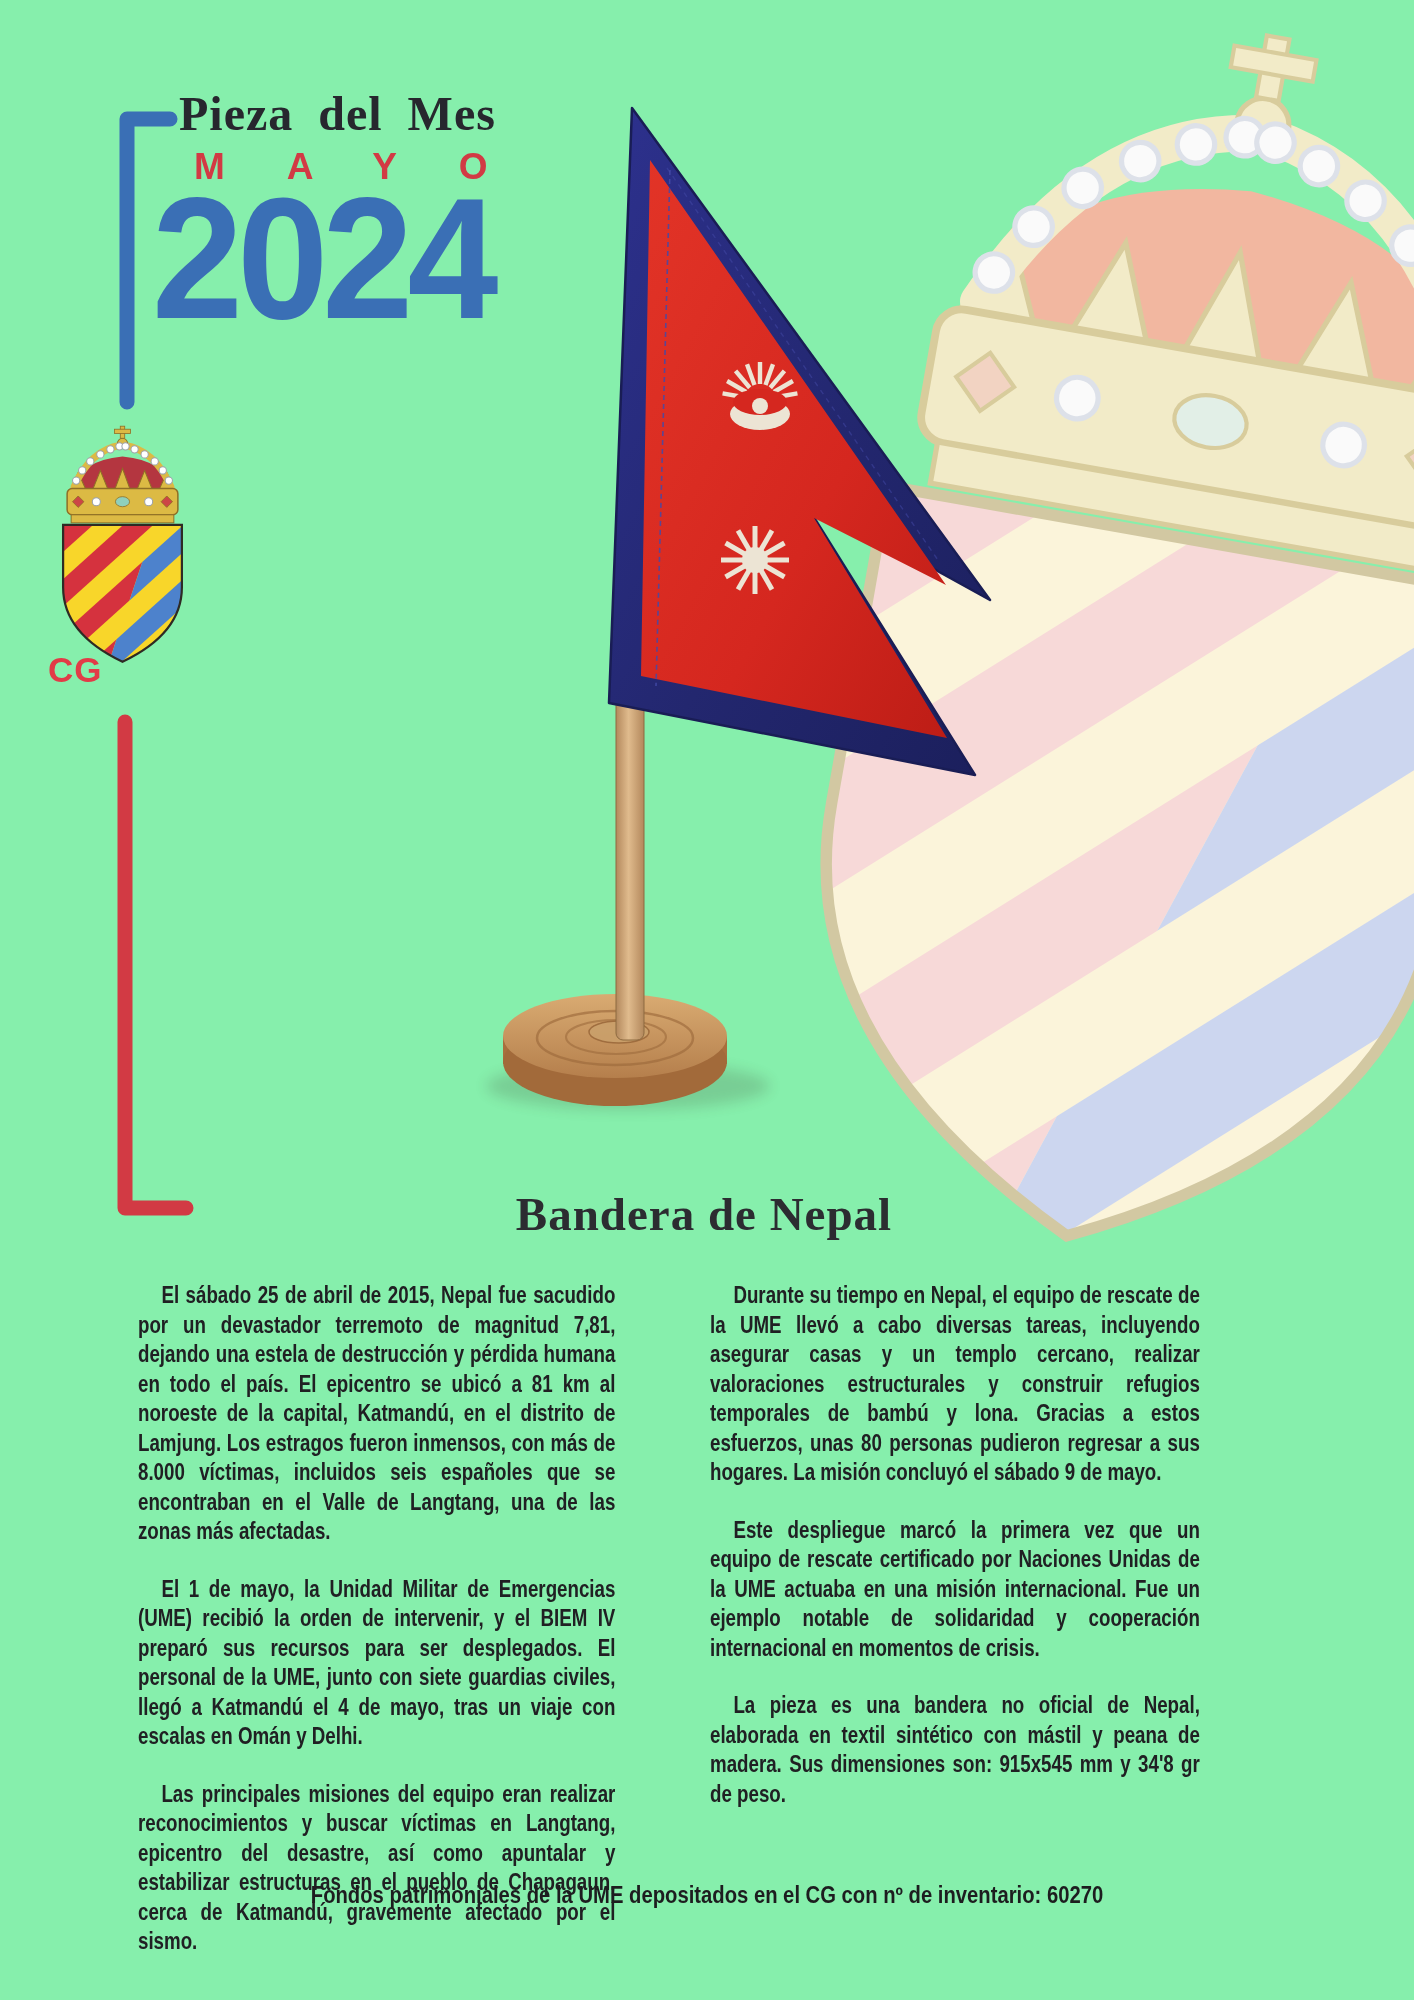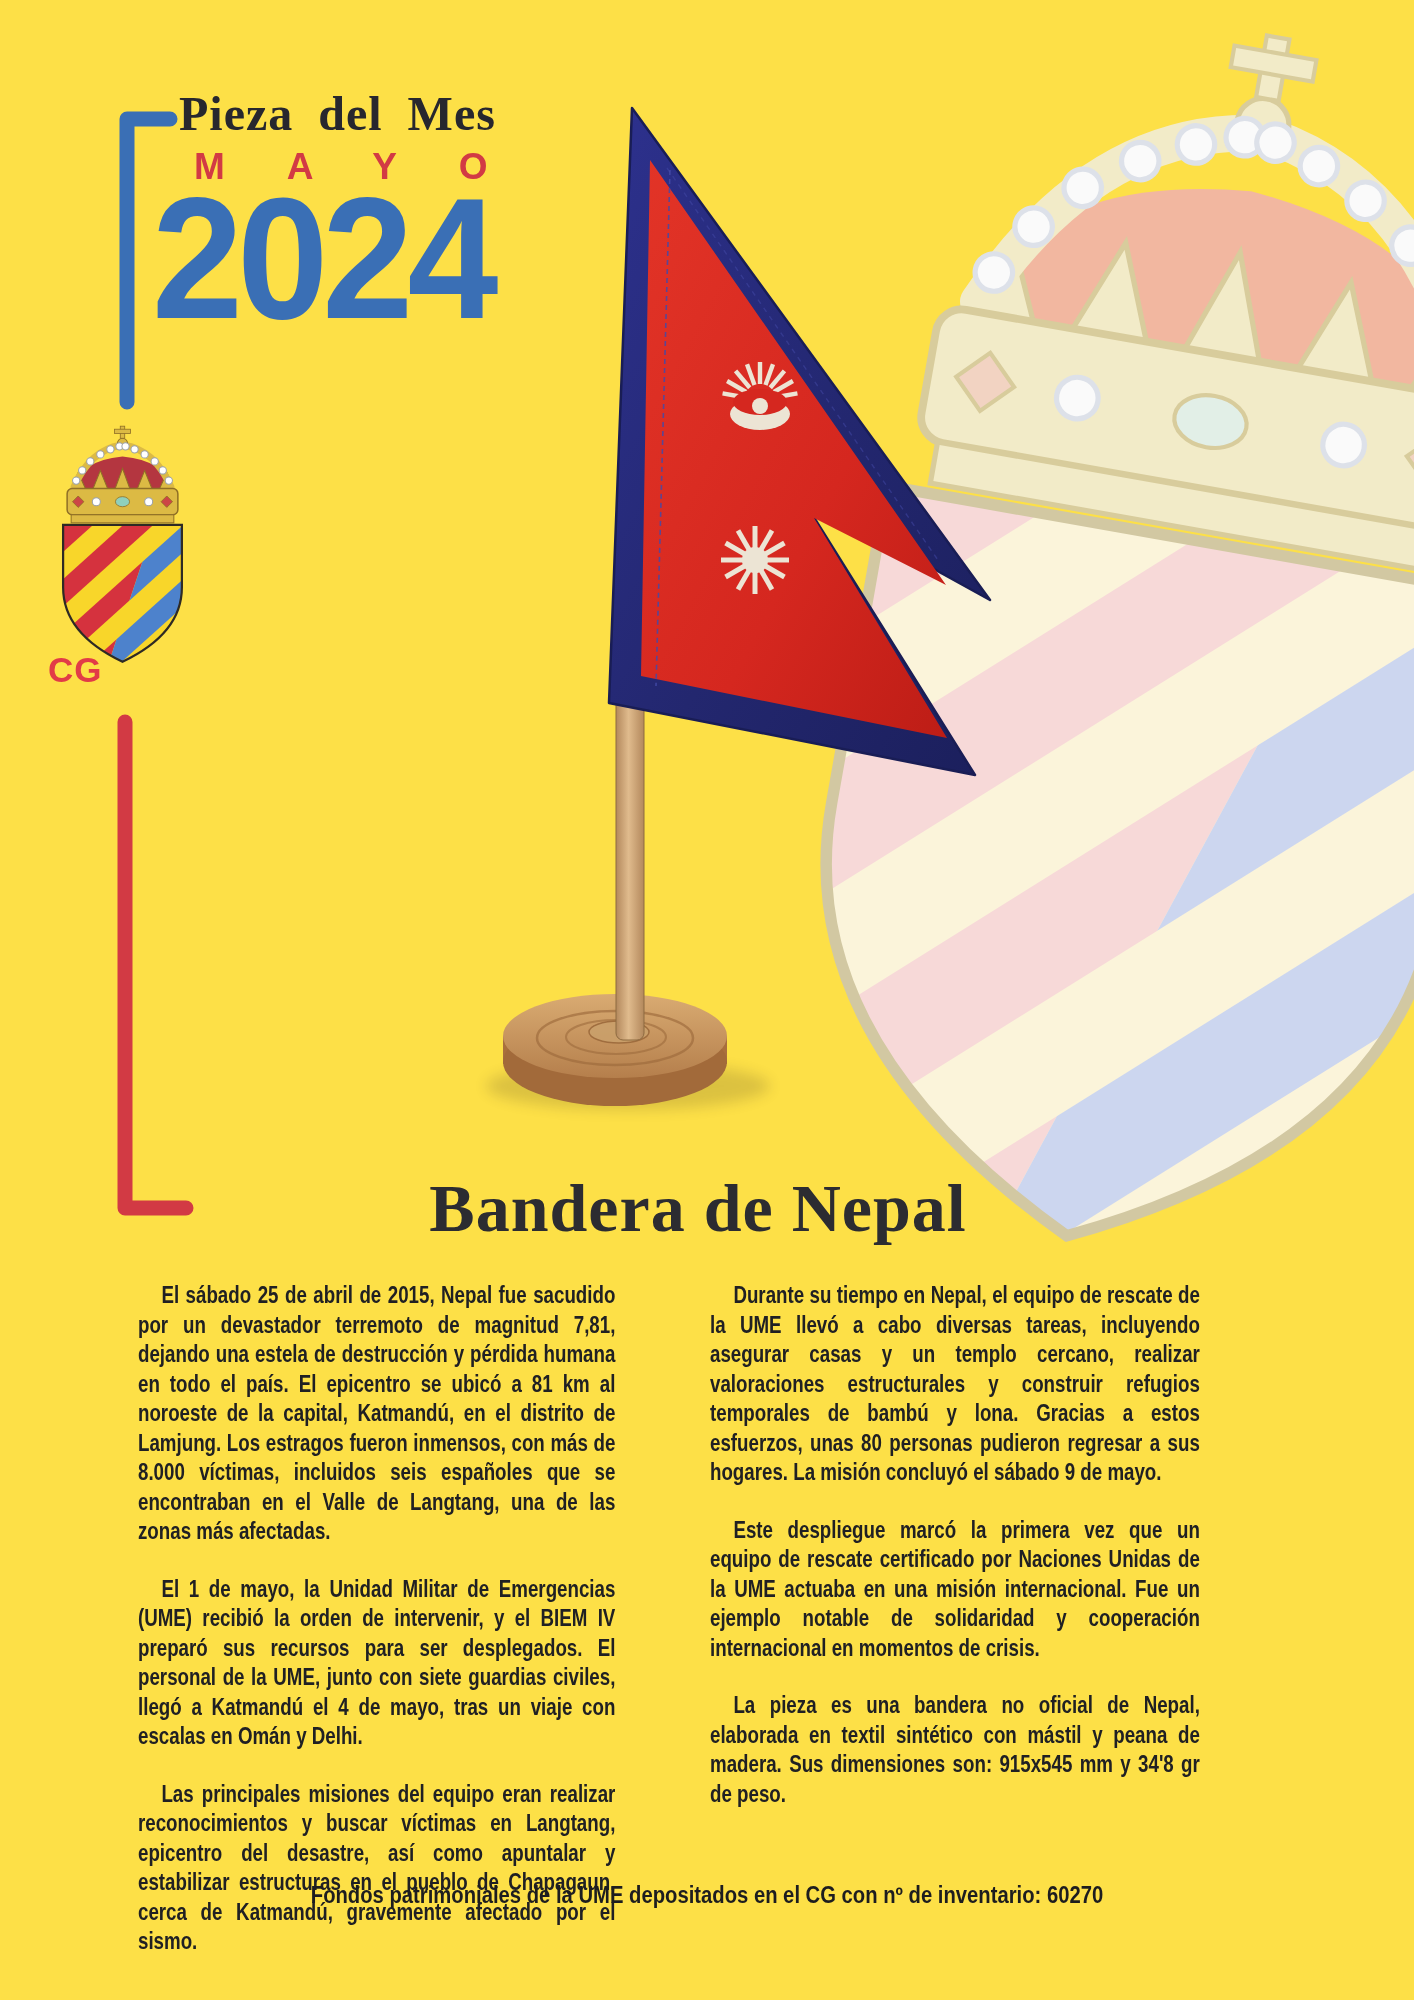--- a/index.html
+++ b/index.html
@@ -1,18 +1,18 @@
 <!DOCTYPE html>
 <html lang="es"><head>
 <meta charset="utf-8">
 <style>
   html,body{margin:0;padding:0;background:#888;}
   .page{
     position:relative; width:1414px; height:2000px; margin:0 auto;
-    background:#fde047; overflow:hidden;
+    background:#86efac; overflow:hidden;
     font-family:"Liberation Sans", sans-serif;
   }
   .abs{position:absolute;}
   svg{display:block;}
 
   
   .kicker{
     left:179px; top:86px; width:420px;
     font-family:"Liberation Serif", serif;
     font-weight:bold; font-size:48px; line-height:56px;
@@ -46,24 +46,24 @@
   }
   .coa-faded{
     --gold:#f2ebc8; --gold-dark:#d8cc9c; --cap:#f2b7a0;
     --pearl:#fafafa; --pearl-stroke:#dde1e9;
     --sy:#fbf4da; --sr:#f7d9d8; --sb:#ccd6ef;
     --outline:#d2c8a2; --jewel:#e2efe7; --jewel2:#f2d3c2;
   }
 
   
   .title{
-    left:340px; top:1168px; width:700px; margin:8px;
+    left:340px; top:1168px; width:700px; margin:14px;
     text-align:center;
     font-family:"Liberation Serif", serif;
-    font-weight:bold; font-size:68px; line-height:64px;
+    font-weight:bold; font-size:47px; line-height:64px;
     color:#2c2c31; letter-spacing:1px;
   }
 
   
   .col{
     top:1280px;
     font-weight:bold; font-size:24px; line-height:29.5px;
     color:#202023; text-align:justify;
     transform:scaleX(.78); transform-origin:left top;
   }

